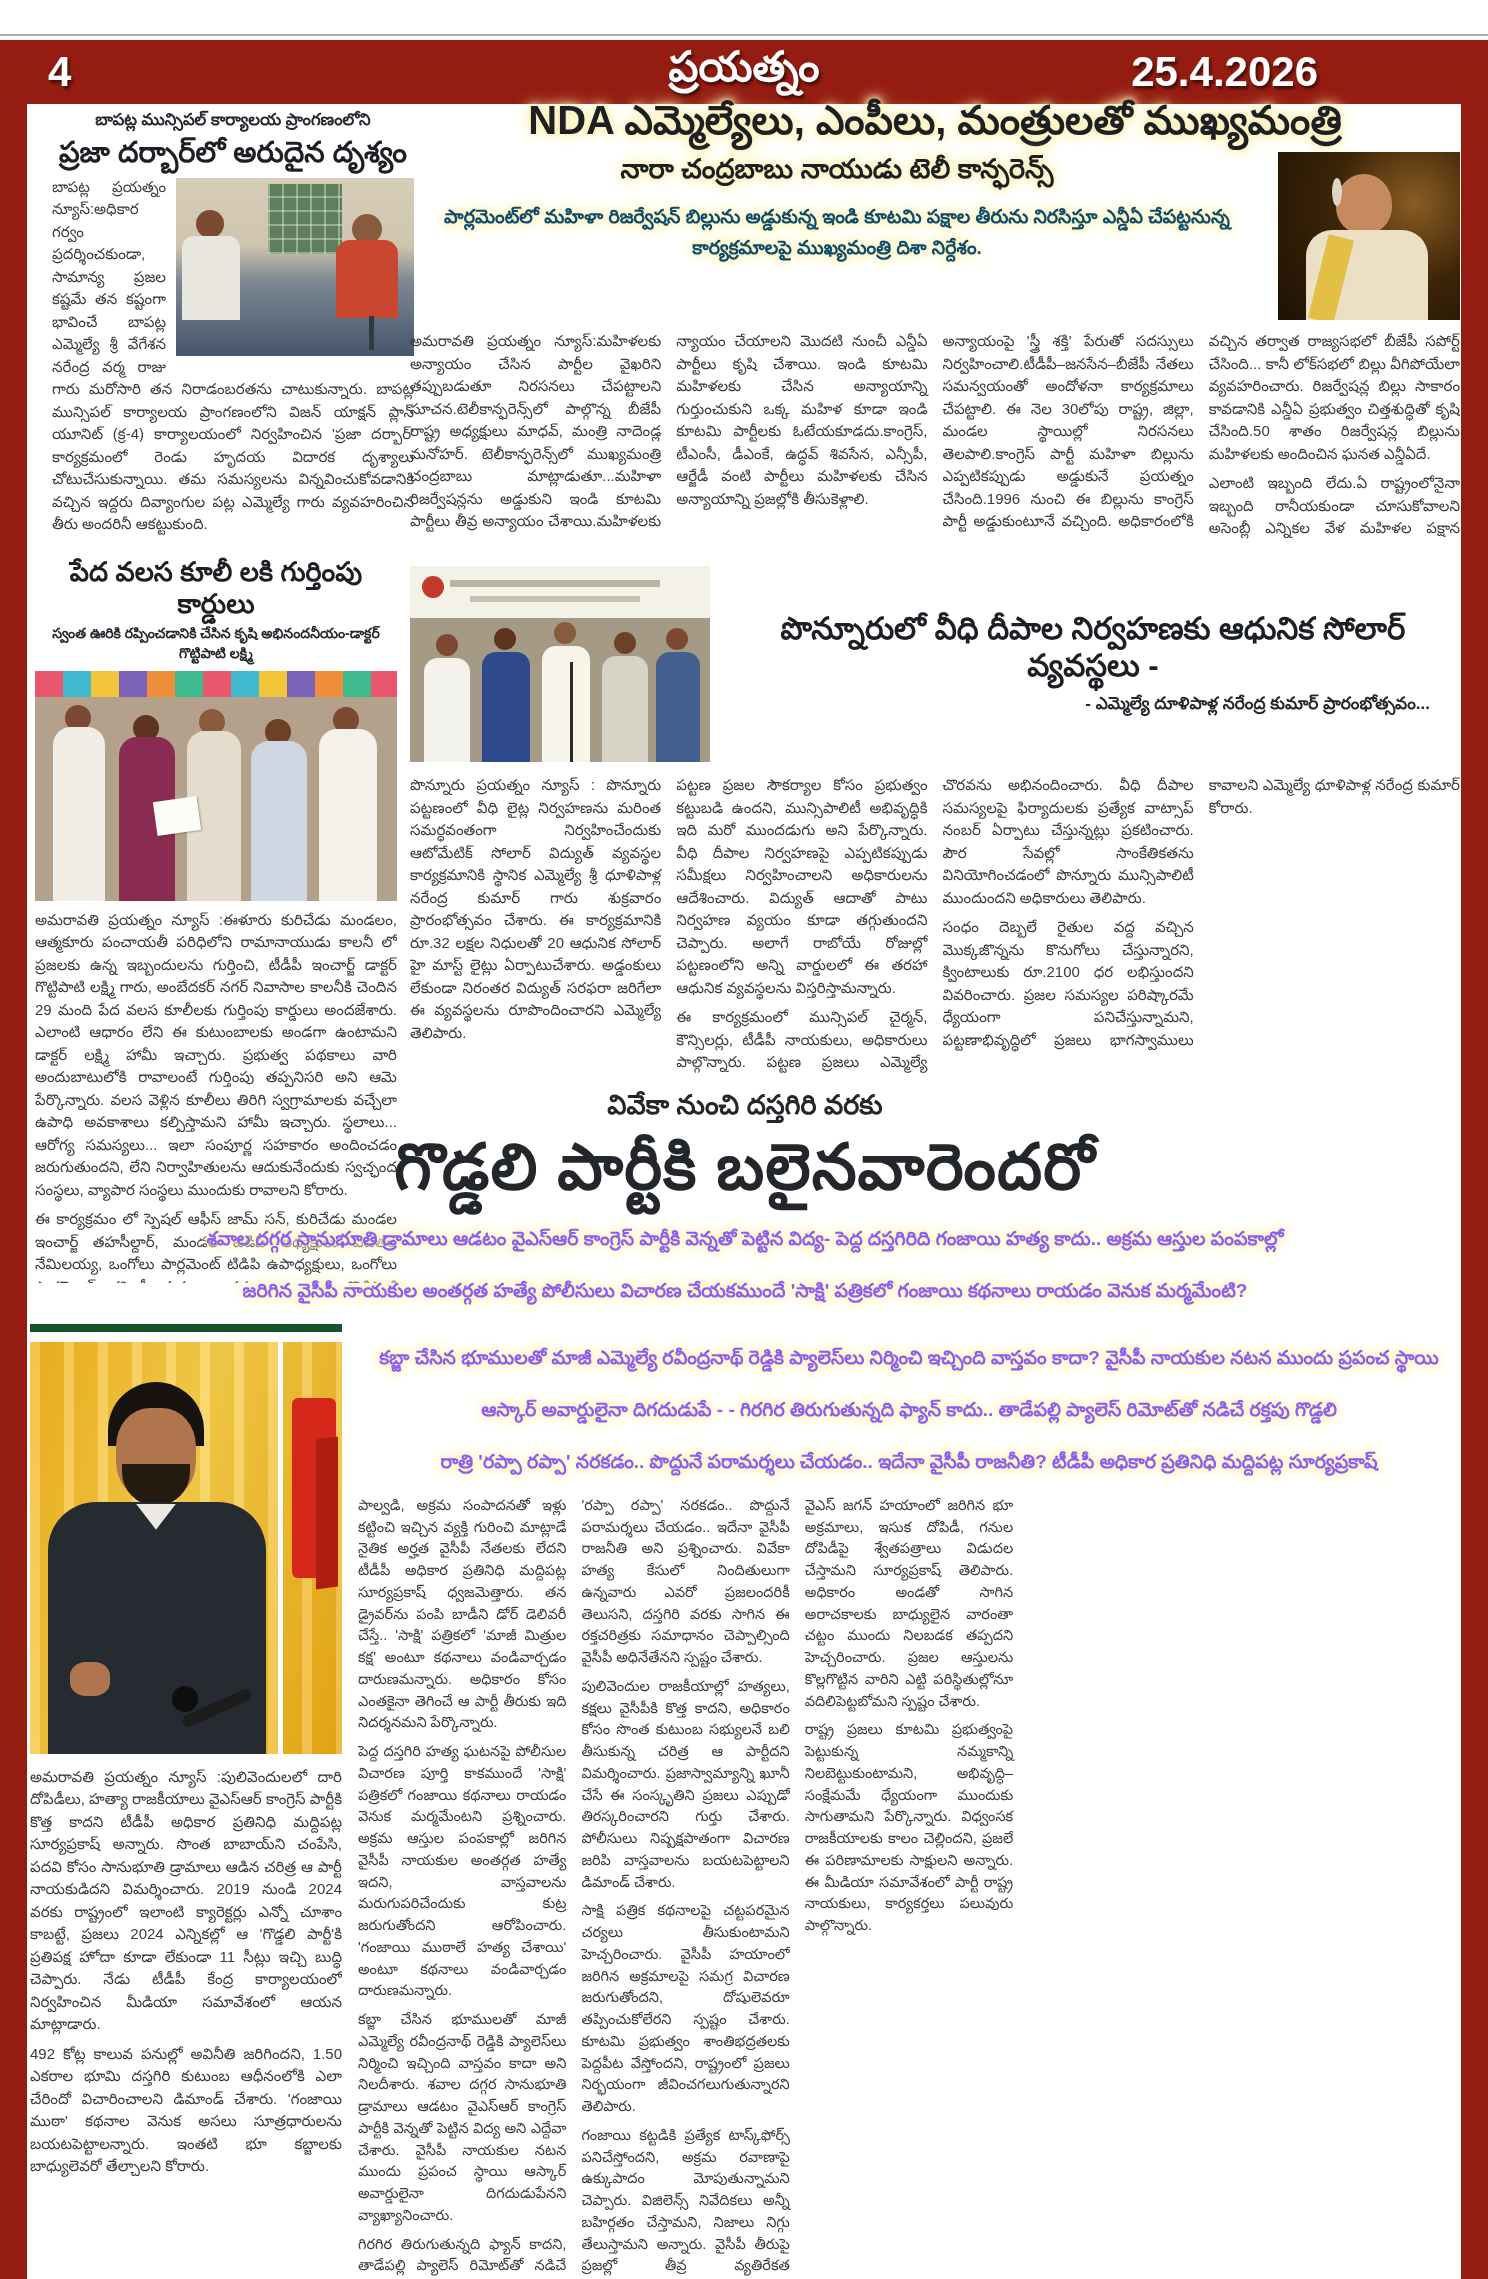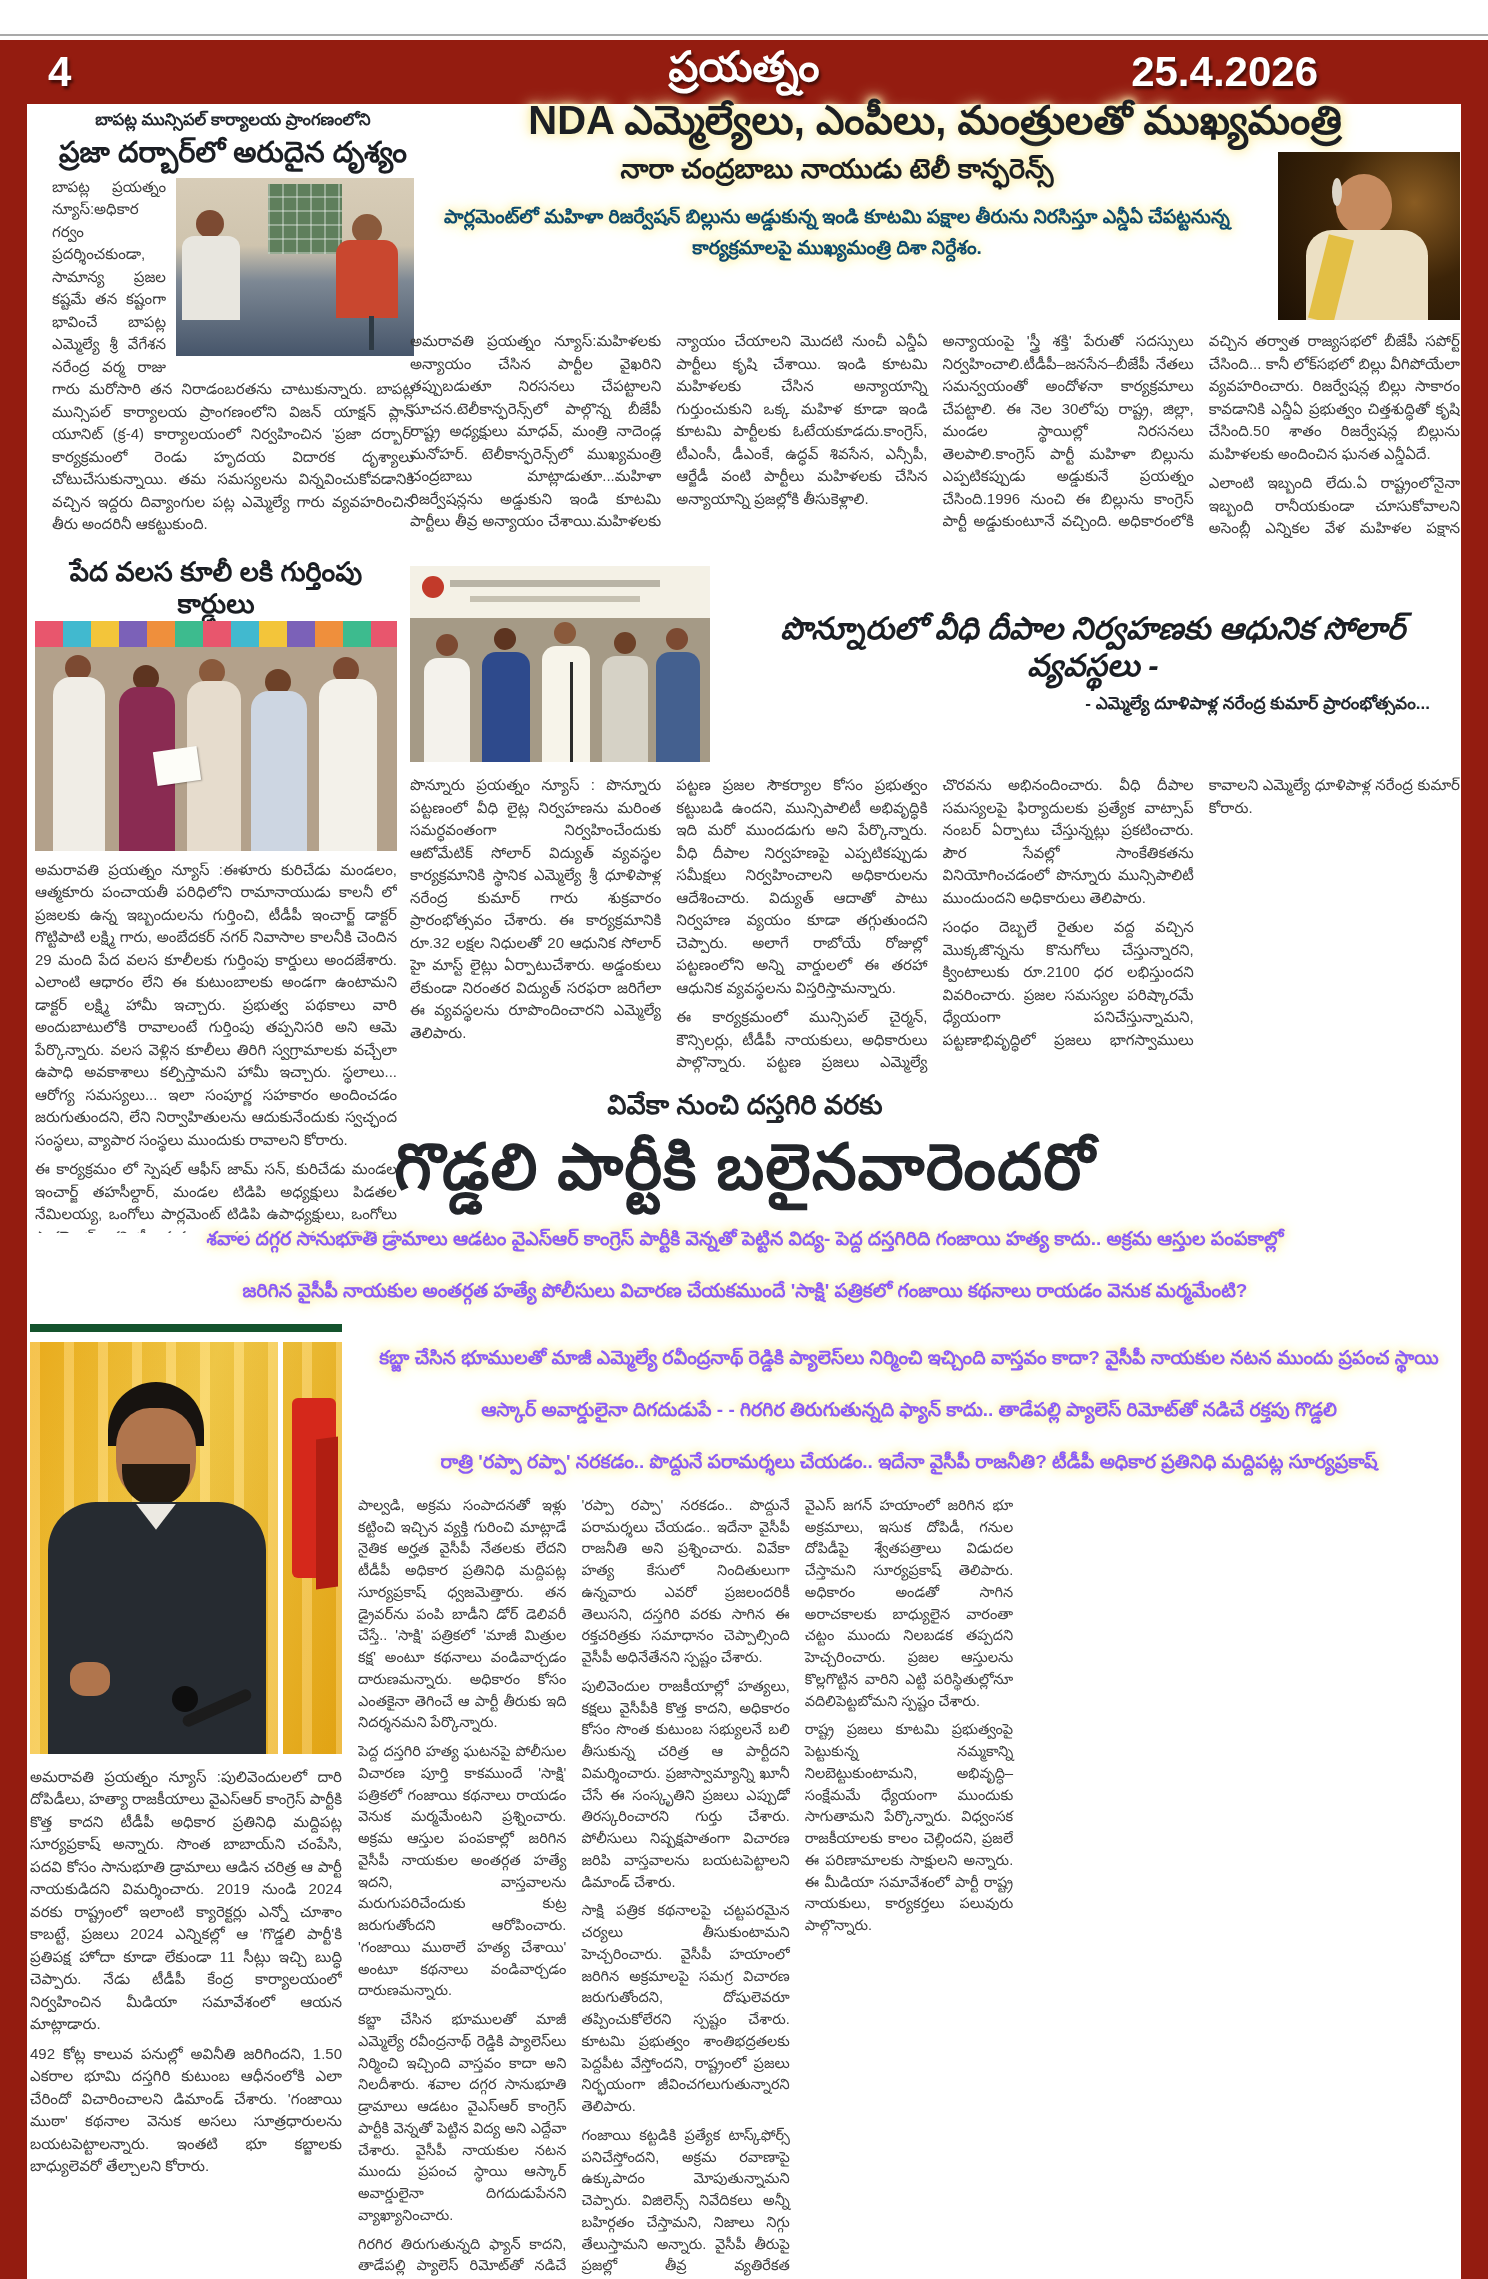--- a/index.html
+++ b/index.html
@@ -84,21 +84,21 @@
   .photo-solar .s3{position:absolute;left:132px;top:80px;width:48px;height:116px;background:#f7f4ea;border-radius:14px 14px 0 0;}
   .photo-solar .s4{position:absolute;left:192px;top:90px;width:46px;height:106px;background:#d6d2c6;border-radius:14px 14px 0 0;}
   .photo-solar .s5{position:absolute;left:246px;top:86px;width:44px;height:110px;background:#44608f;border-radius:14px 14px 0 0;}
   .photo-solar .sh1{position:absolute;left:26px;top:68px;width:22px;height:22px;background:#7c4a32;border-radius:50%;}
   .photo-solar .sh2{position:absolute;left:84px;top:62px;width:22px;height:22px;background:#5d3420;border-radius:50%;}
   .photo-solar .sh3{position:absolute;left:144px;top:56px;width:22px;height:22px;background:#8a5a3c;border-radius:50%;}
   .photo-solar .sh4{position:absolute;left:204px;top:66px;width:22px;height:22px;background:#6d4128;border-radius:50%;}
   .photo-solar .sh5{position:absolute;left:256px;top:62px;width:22px;height:22px;background:#7c4a32;border-radius:50%;}
   .photo-solar .micstand{position:absolute;left:160px;top:96px;width:3px;height:100px;background:#2b2b2b;}
   .solar-head{flex:1;padding-top:44px;}
-  .solar-head .headline{font-size:31px;font-style:italic;}
+  .solar-head .headline{font-size:31px;}
   .solar-sub{font-size:17px;font-weight:bold;color:#24282e;text-align:right;margin:10px 30px 0 0;}
   #a-solar .body{margin-top:12px;columns:4;column-gap:15px;column-fill:auto;height:312px;}
 
   
   #a-goddali{left:30px;top:1090px;width:1430px;}
   .g-kicker{font-size:27px;font-weight:bold;color:#23262b;text-align:center;margin:0;}
   .g-headline{font-size:64px;font-weight:900;color:#23262b;text-align:center;margin:4px 0 10px;line-height:1.15;letter-spacing:1px;}
   .g-strap{font-size:19px;font-weight:bold;color:#8b5cf6;text-align:center;line-height:1.95;margin:15px;}
   .g-row{display:flex;gap:16px;margin-top:12px;}
   .g-left{width:312px;border-top:8px solid #14532d;padding-top:10px;}
@@ -171,20 +171,21 @@
     </div>
     <div class="body">
       <p>అమరావతి ప్రయత్నం న్యూస్:మహిళలకు అన్యాయం చేసిన పార్టీల వైఖరిని తప్పుబడుతూ నిరసనలు చేపట్టాలని సూచన.టెలీకాన్ఫరెన్స్‌లో పాల్గొన్న బీజేపీ రాష్ట్ర అధ్యక్షులు మాధవ్, మంత్రి నాదెండ్ల మనోహర్. టెలీకాన్ఫరెన్స్‌లో ముఖ్యమంత్రి చంద్రబాబు మాట్లాడుతూ...మహిళా రిజర్వేషన్లను అడ్డుకుని ఇండి కూటమి పార్టీలు తీవ్ర అన్యాయం చేశాయి.మహిళలకు న్యాయం చేయాలని మొదటి నుంచీ ఎన్డీఏ పార్టీలు కృషి చేశాయి. ఇండి కూటమి మహిళలకు చేసిన అన్యాయాన్ని గుర్తుంచుకుని ఒక్క మహిళ కూడా ఇండి కూటమి పార్టీలకు ఓటేయకూడదు.కాంగ్రెస్, టీఎంసీ, డీఎంకే, ఉద్ధవ్ శివసేన, ఎన్సీపీ, ఆర్జేడీ వంటి పార్టీలు మహిళలకు చేసిన అన్యాయాన్ని ప్రజల్లోకి తీసుకెళ్లాలి.</p>
       <p>అన్యాయంపై 'స్త్రీ శక్తి' పేరుతో సదస్సులు నిర్వహించాలి.టీడీపీ–జనసేన–బీజేపీ నేతలు సమన్వయంతో అందోళనా కార్యక్రమాలు చేపట్టాలి. ఈ నెల 30లోపు రాష్ట్ర, జిల్లా, మండల స్థాయిల్లో నిరసనలు తెలపాలి.కాంగ్రెస్ పార్టీ మహిళా బిల్లును ఎప్పటికప్పుడు అడ్డుకునే ప్రయత్నం చేసింది.1996 నుంచి ఈ బిల్లును కాంగ్రెస్ పార్టీ అడ్డుకుంటూనే వచ్చింది. అధికారంలోకి వచ్చిన తర్వాత రాజ్యసభలో బీజేపీ సపోర్ట్ చేసింది... కానీ లోక్‌సభలో బిల్లు వీగిపోయేలా వ్యవహరించారు. రిజర్వేషన్ల బిల్లు సాకారం కావడానికి ఎన్డీఏ ప్రభుత్వం చిత్తశుద్ధితో కృషి చేసింది.50 శాతం రిజర్వేషన్ల బిల్లును మహిళలకు అందించిన ఘనత ఎన్డీఏదే.</p>
       <p>ఎలాంటి ఇబ్బంది లేదు.ఏ రాష్ట్రంలోనైనా ఇబ్బంది రానీయకుండా చూసుకోవాలని అసెంబ్లీ ఎన్నికల వేళ మహిళల పక్షాన నిలవాలని సూచించారు. మహిళా రిజర్వేషన్ బిల్లుకు అడ్డుపడేవారిని ఎండగట్టాలని, రాష్ట్రంలో మహిళా సంక్షేమ పథకాలను మరింత బలోపేతం చేస్తామని ముఖ్యమంత్రి వివరించారు. ఎన్డీఏ మహిళా పక్షపాతి అని పేర్కొన్నారు.</p>
     </div>
   </div>
 
   <div class="article" id="a-cooli">
     <h2 class="headline">పేద వలస కూలీ లకి గుర్తింపు కార్డులు</h2>
+    <p class="cooli-sub">స్వంత ఊరికి రప్పించడానికి చేసిన కృషి అభినందనీయం-డాక్టర్ గొట్టిపాటి లక్ష్మి</p>
     <div class="photo-cooli">
       <div class="bunting"></div>
       <div class="h1"></div>
       <div class="h2"></div>
       <div class="h3"></div>
       <div class="h4"></div>
       <div class="h5"></div>
       <div class="p1"></div>
       <div class="p2"></div>
       <div class="p3"></div>

